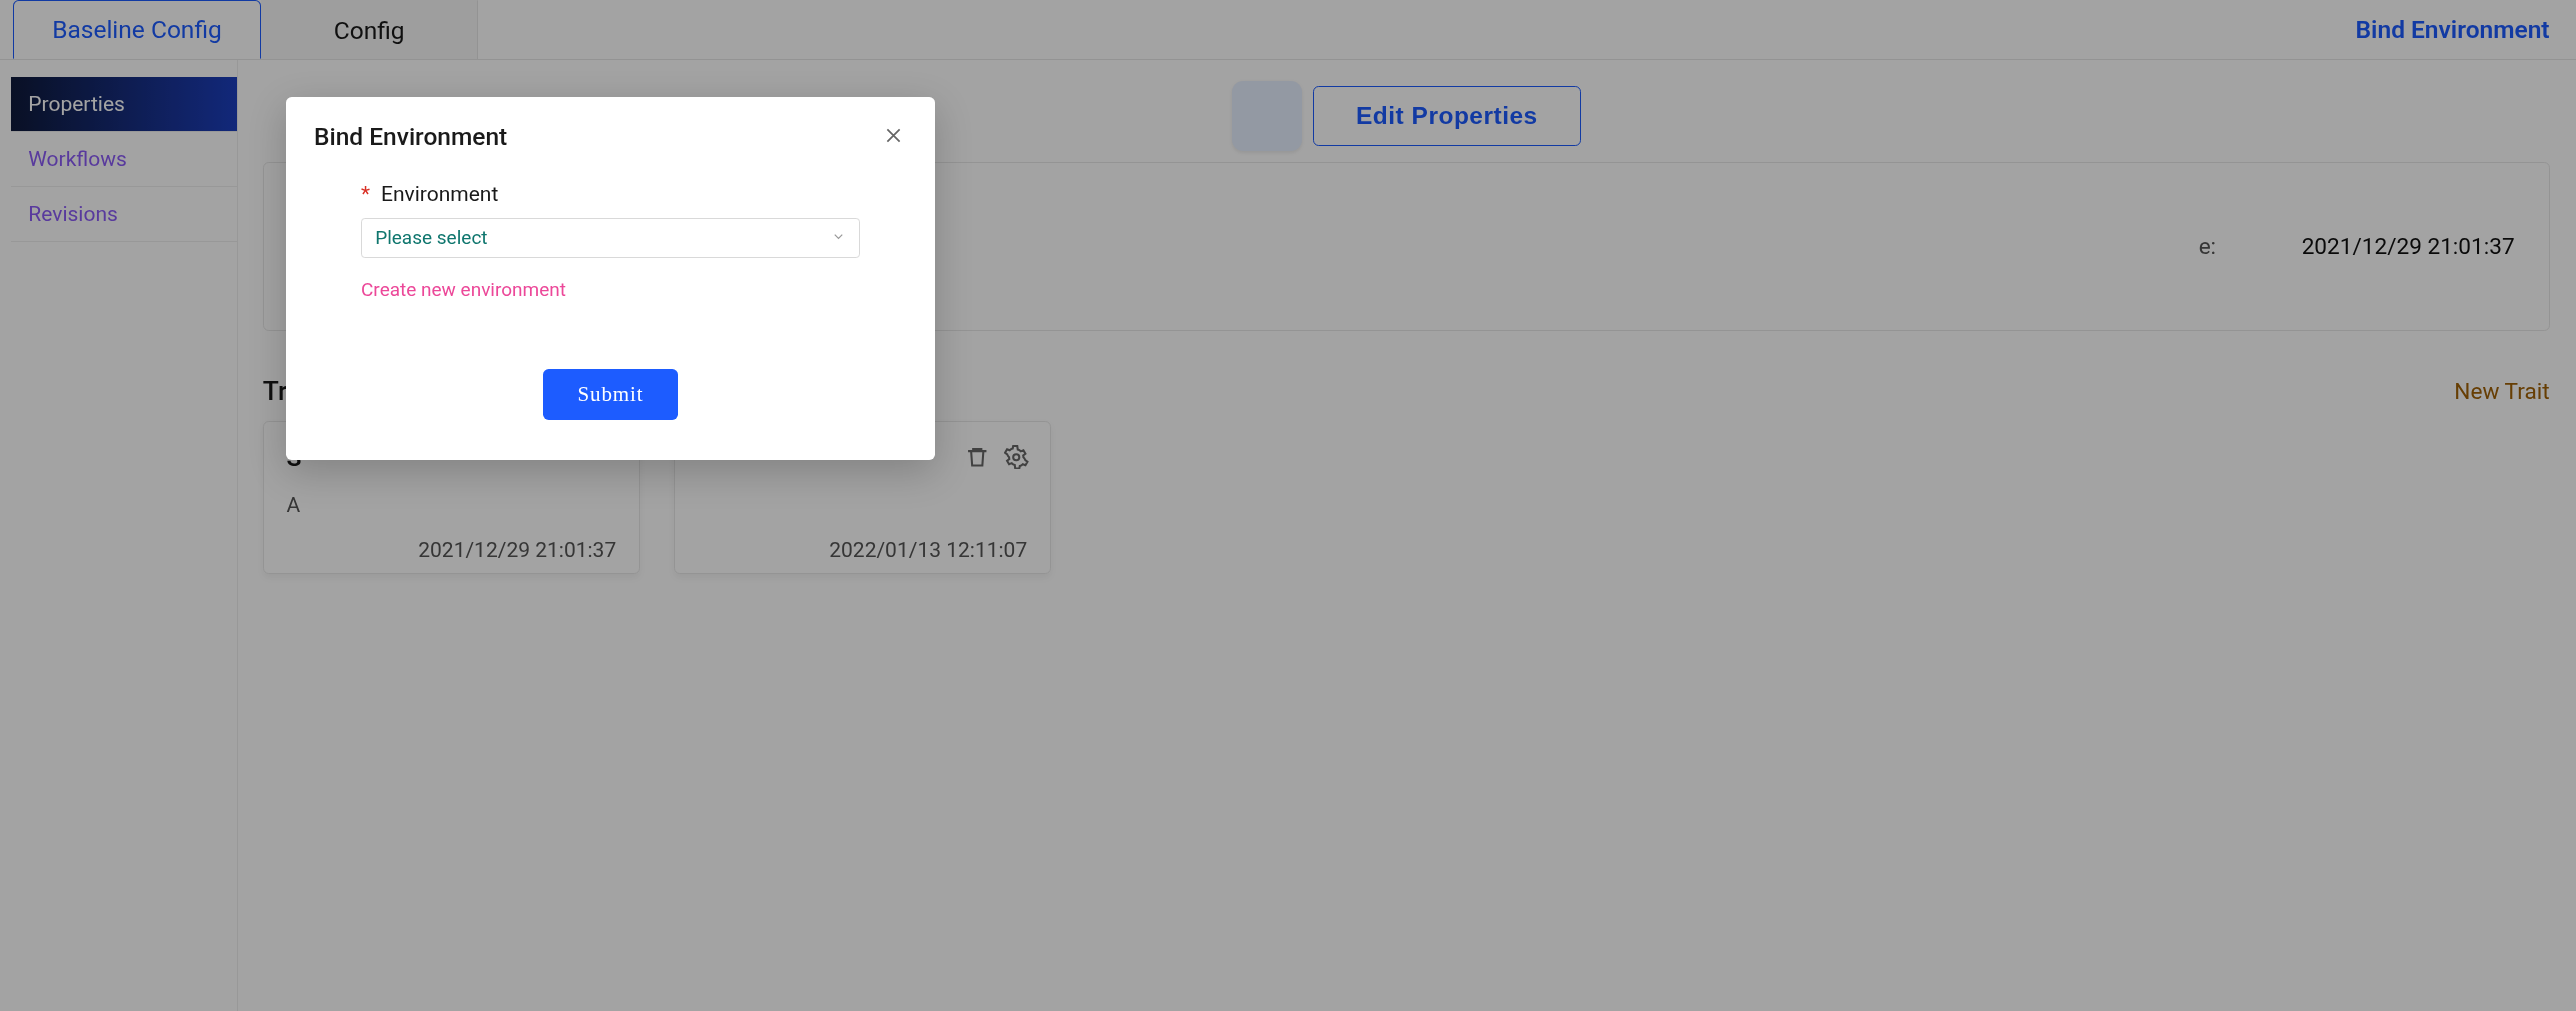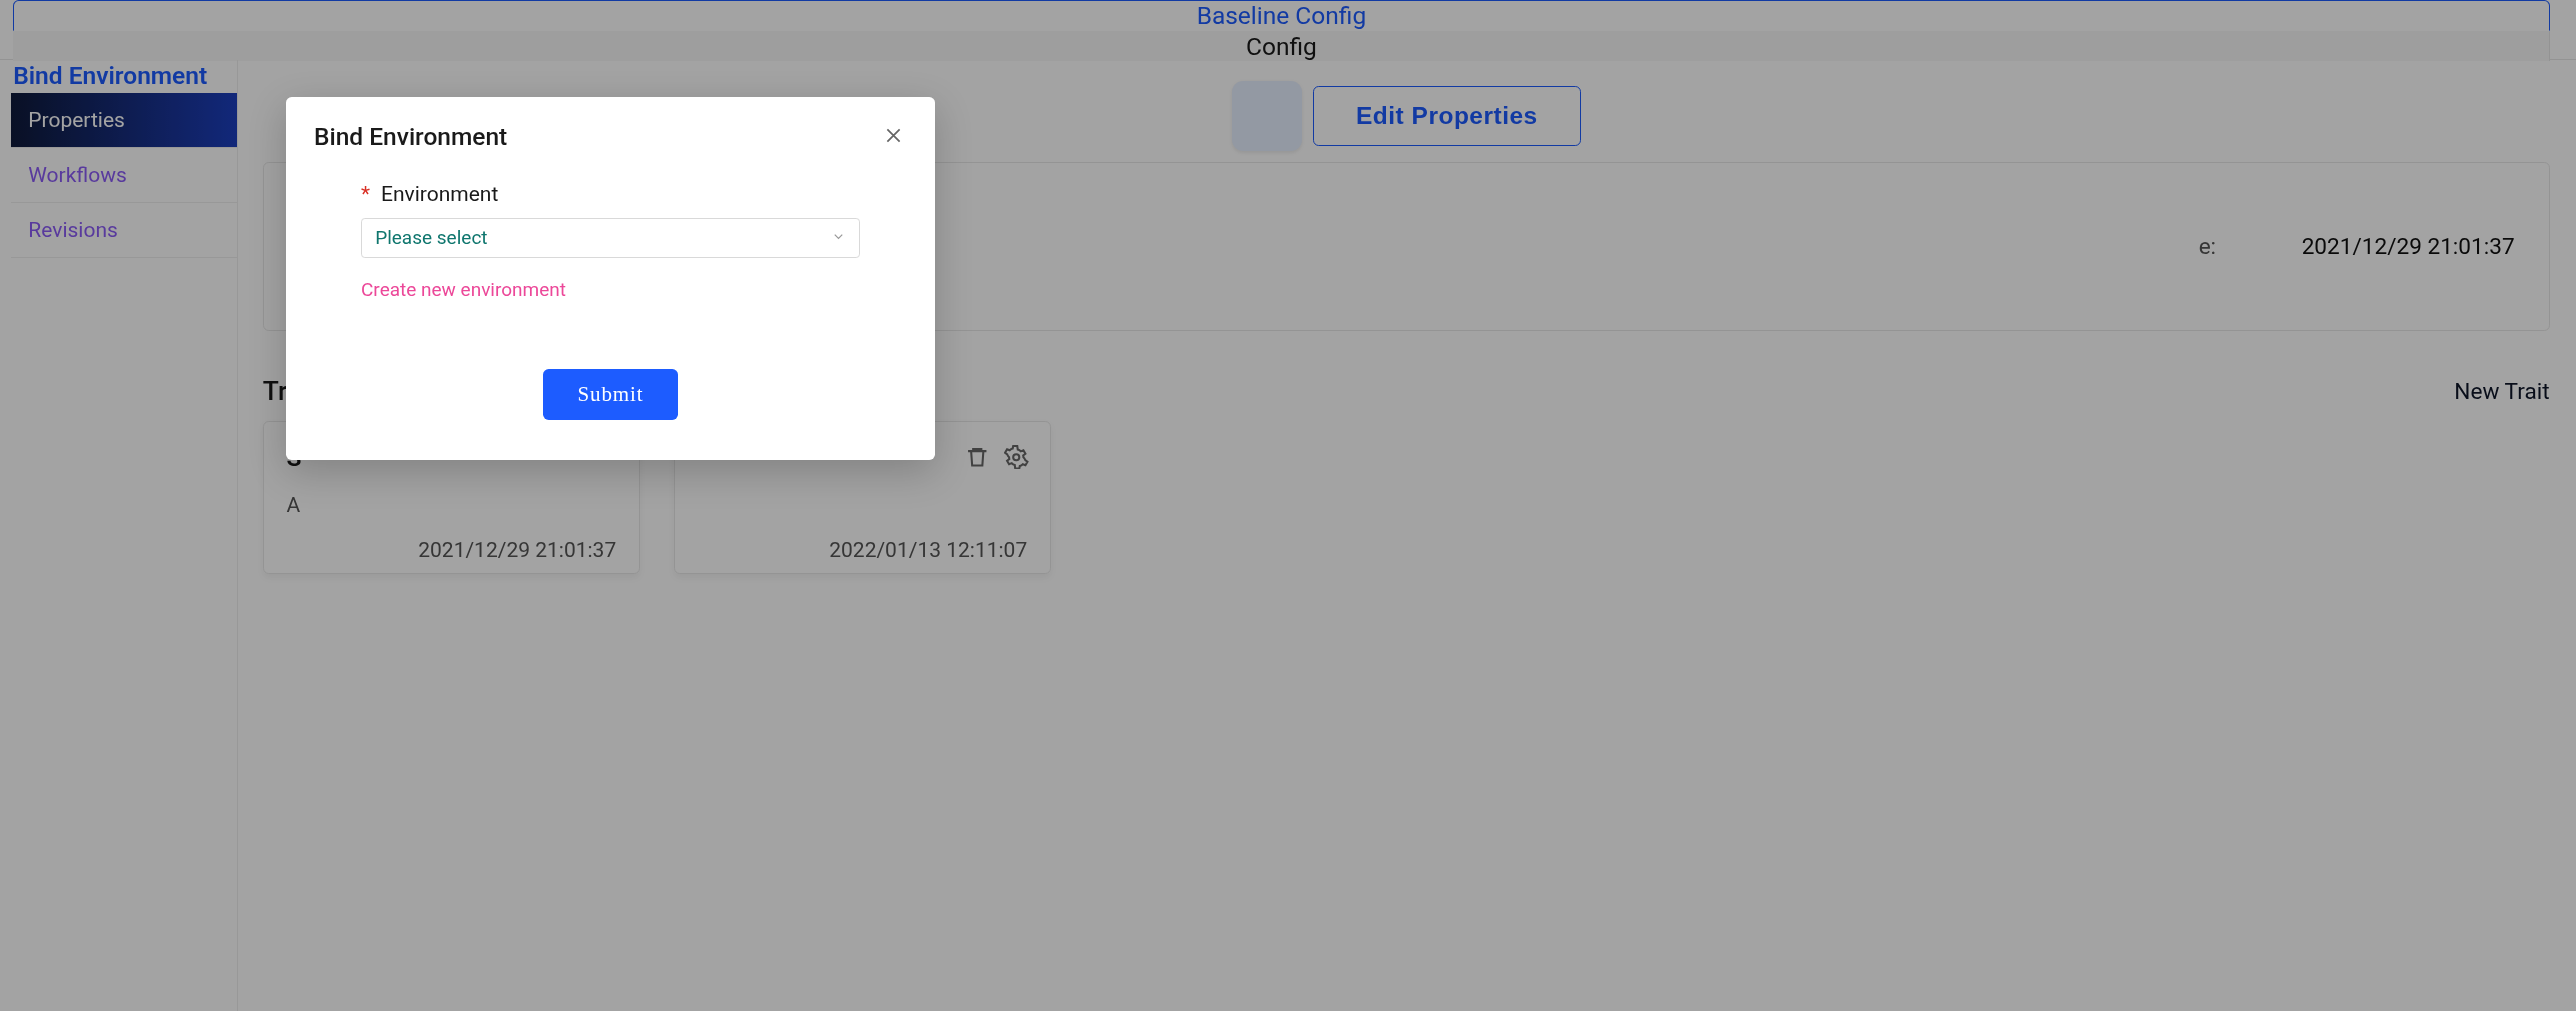--- a/index.html
+++ b/index.html
@@ -22,21 +22,20 @@
   }
 
   
   .topbar {
     display: flex;
     align-items: stretch;
     height: 60px;
     border-bottom: 0.9px solid #e6e6e6;
     padding-left: 13.2px;
     padding-right: 26.4px;
-    flex-direction: column;
   }
   .tab {
     display: flex;
     align-items: center;
     justify-content: center;
     min-width: 217px;
     padding: 0 38px;
     font-size: 24.5px;
     border: 1.9px solid transparent;
     border-bottom: none;
@@ -61,21 +60,21 @@
     cursor: pointer;
   }
 
   
   .body {
     display: flex;
     height: calc(100% - 60px);
   }
   .sidebar {
     width: 226px;
-    margin-top: 33px;
+    margin-top: 17px;
     margin-left: 11.3px;
     text-align: right;
   }
   .sidebar-item {
     height: 55px;
     display: flex;
     align-items: center;
     padding-left: 17px;
     font-size: 21px;
     color: #8b5cf6;
@@ -137,21 +136,21 @@
 
   .traits-head {
     display: flex;
     align-items: center;
     justify-content: space-between;
     margin-top: 45px;
     margin-bottom: 15px;
   }
   .traits-head h3 { font-size: 26.4px; font-weight: 500; }
   .new-trait {
-    color: #0f172a;
+    color: #a16207;
     font-size: 22.6px;
     cursor: pointer;
   }
 
   .traits-row {
     display: flex;
     gap: 34px;
   }
   .trait-card {
     width: 377px;

